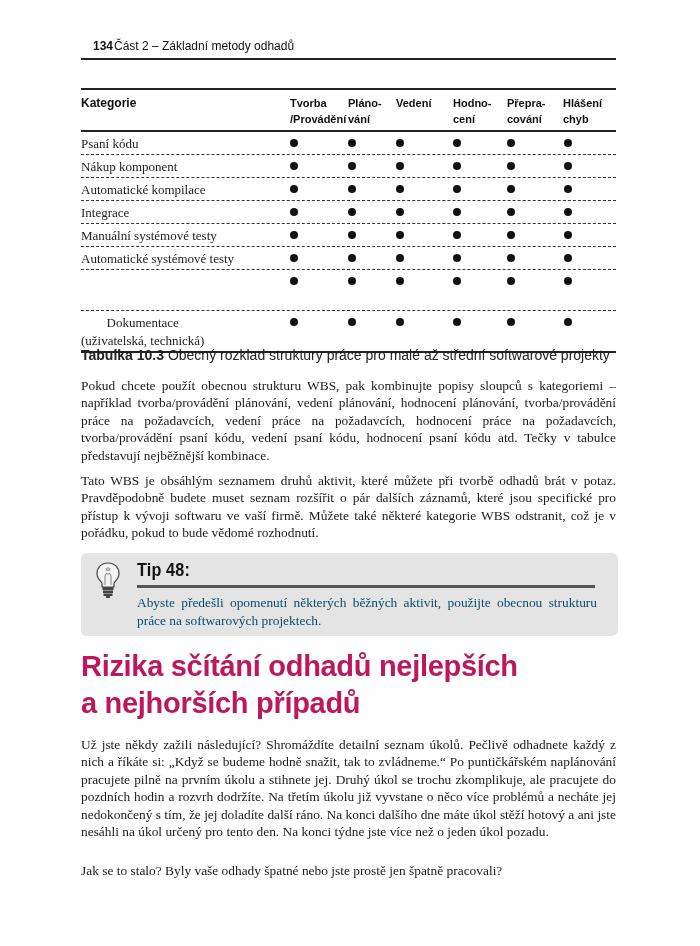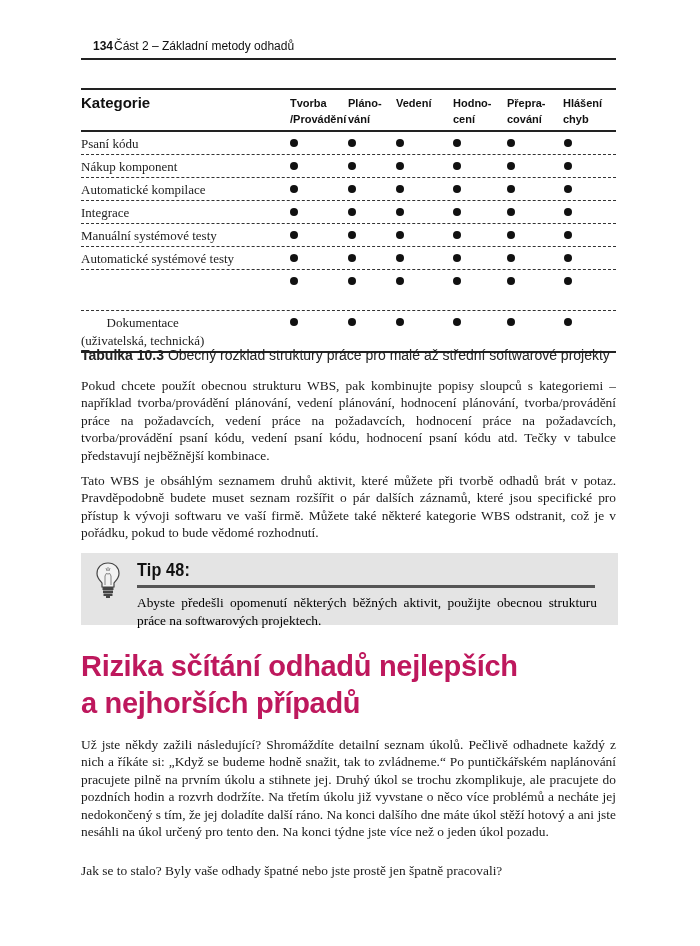--- a/index.html
+++ b/index.html
@@ -11,45 +11,45 @@
       border-bottom: 2px solid #222;
       font-family: "Liberation Sans", sans-serif; font-size: 12px;
     }
     .running-head .pgno { font-weight: bold; position: absolute; left: 12px; top: 3px; }
     .running-head .part { position: absolute; left: 33px; top: 3px; }
 
     .wbs-table { position: absolute; left: 81px; top: 88px; width: 535px; }
     .thead { border-top: 2px solid #222; border-bottom: 2px solid #222; height: 40px; position: relative;
       font-family: "Liberation Sans", sans-serif; font-weight: bold; font-size: 11px; line-height: 16px; }
     .thead .h { position: absolute; top: 5px; }
-    .thead .h.kat { left: 0; font-size: 15px; }
+    .thead .h.kat { left: 0; font-size: 12px; }
     .row { position: relative; border-bottom: 1px dashed #333; font-family: "Liberation Serif", serif; font-size: 13px; color: #222; text-align: center; }
     .row.single { height: 22px; }
     .row.double { height: 40px; }
     .row.last { border-bottom: 2px solid #222; }
     .row .label { position: absolute; left: 0; top: 3px; line-height: 18px; }
     .row .dot { position: absolute; top: 7px; width: 8px; height: 8px; border-radius: 50%; background: #111; }
 
     .c1 { left: 209px; } .c2 { left: 267px; } .c3 { left: 315px; }
     .c4 { left: 372px; } .c5 { left: 426px; } .c6 { left: 482px; }
     .row .dot.c1 { left: 209px; } .row .dot.c2 { left: 267px; } .row .dot.c3 { left: 315px; }
     .row .dot.c4 { left: 372px; } .row .dot.c5 { left: 426px; } .row .dot.c6 { left: 483px; }
 
     .caption { position: absolute; left: 81px; top: 347px; font-family: "Liberation Sans", sans-serif; font-size: 14px; color: #222; }
     .caption b { font-weight: bold; }
 
     .para { position: absolute; left: 81px; width: 535px; font-family: "Liberation Serif", serif; font-size: 13.4px; line-height: 17.4px; color: #1a1a1a; text-align: justify; }
     .p1 { top: 377px; }
     .p2 { top: 472px; }
 
-    .tip-box { position: absolute; left: 81px; top: 553px; width: 537px; height: 72px; background: #e4e4e4; border-radius: 0; }
+    .tip-box { position: absolute; left: 81px; top: 553px; width: 537px; height: 83px; background: #e4e4e4; border-radius: 6px; }
     .tip-icon { position: absolute; left: 14px; top: 8px; width: 26px; height: 38px; }
     .tip-title { position: absolute; left: 56px; top: 6px; font-family: "Liberation Sans", sans-serif; font-weight: bold; font-size: 19px; letter-spacing: 0.2px; color: #111; transform: scaleX(0.85); transform-origin: left; }
     .tip-rule { position: absolute; left: 56px; top: 32px; width: 458px; height: 3px; background: #555; }
-    .tip-text { position: absolute; left: 56px; top: 41px; width: 460px; font-family: "Liberation Serif", serif; font-size: 13.4px; line-height: 18px; color: #000000; text-align: justify; }
+    .tip-text { position: absolute; left: 56px; top: 41px; width: 460px; font-family: "Liberation Serif", serif; font-size: 13.4px; line-height: 18px; color: #0c4a6e; text-align: justify; }
 
     .section-title { position: absolute; left: 81px; top: 648px; width: 560px; font-family: "Liberation Sans", sans-serif; font-weight: bold; font-size: 29px; line-height: 37px; color: #be185d; letter-spacing: -0.3px; }
 
     .p3 { top: 736px; }
     .p4 { top: 862px; }
   </style>
 </head>
 <body>
 
 <div class="page">

